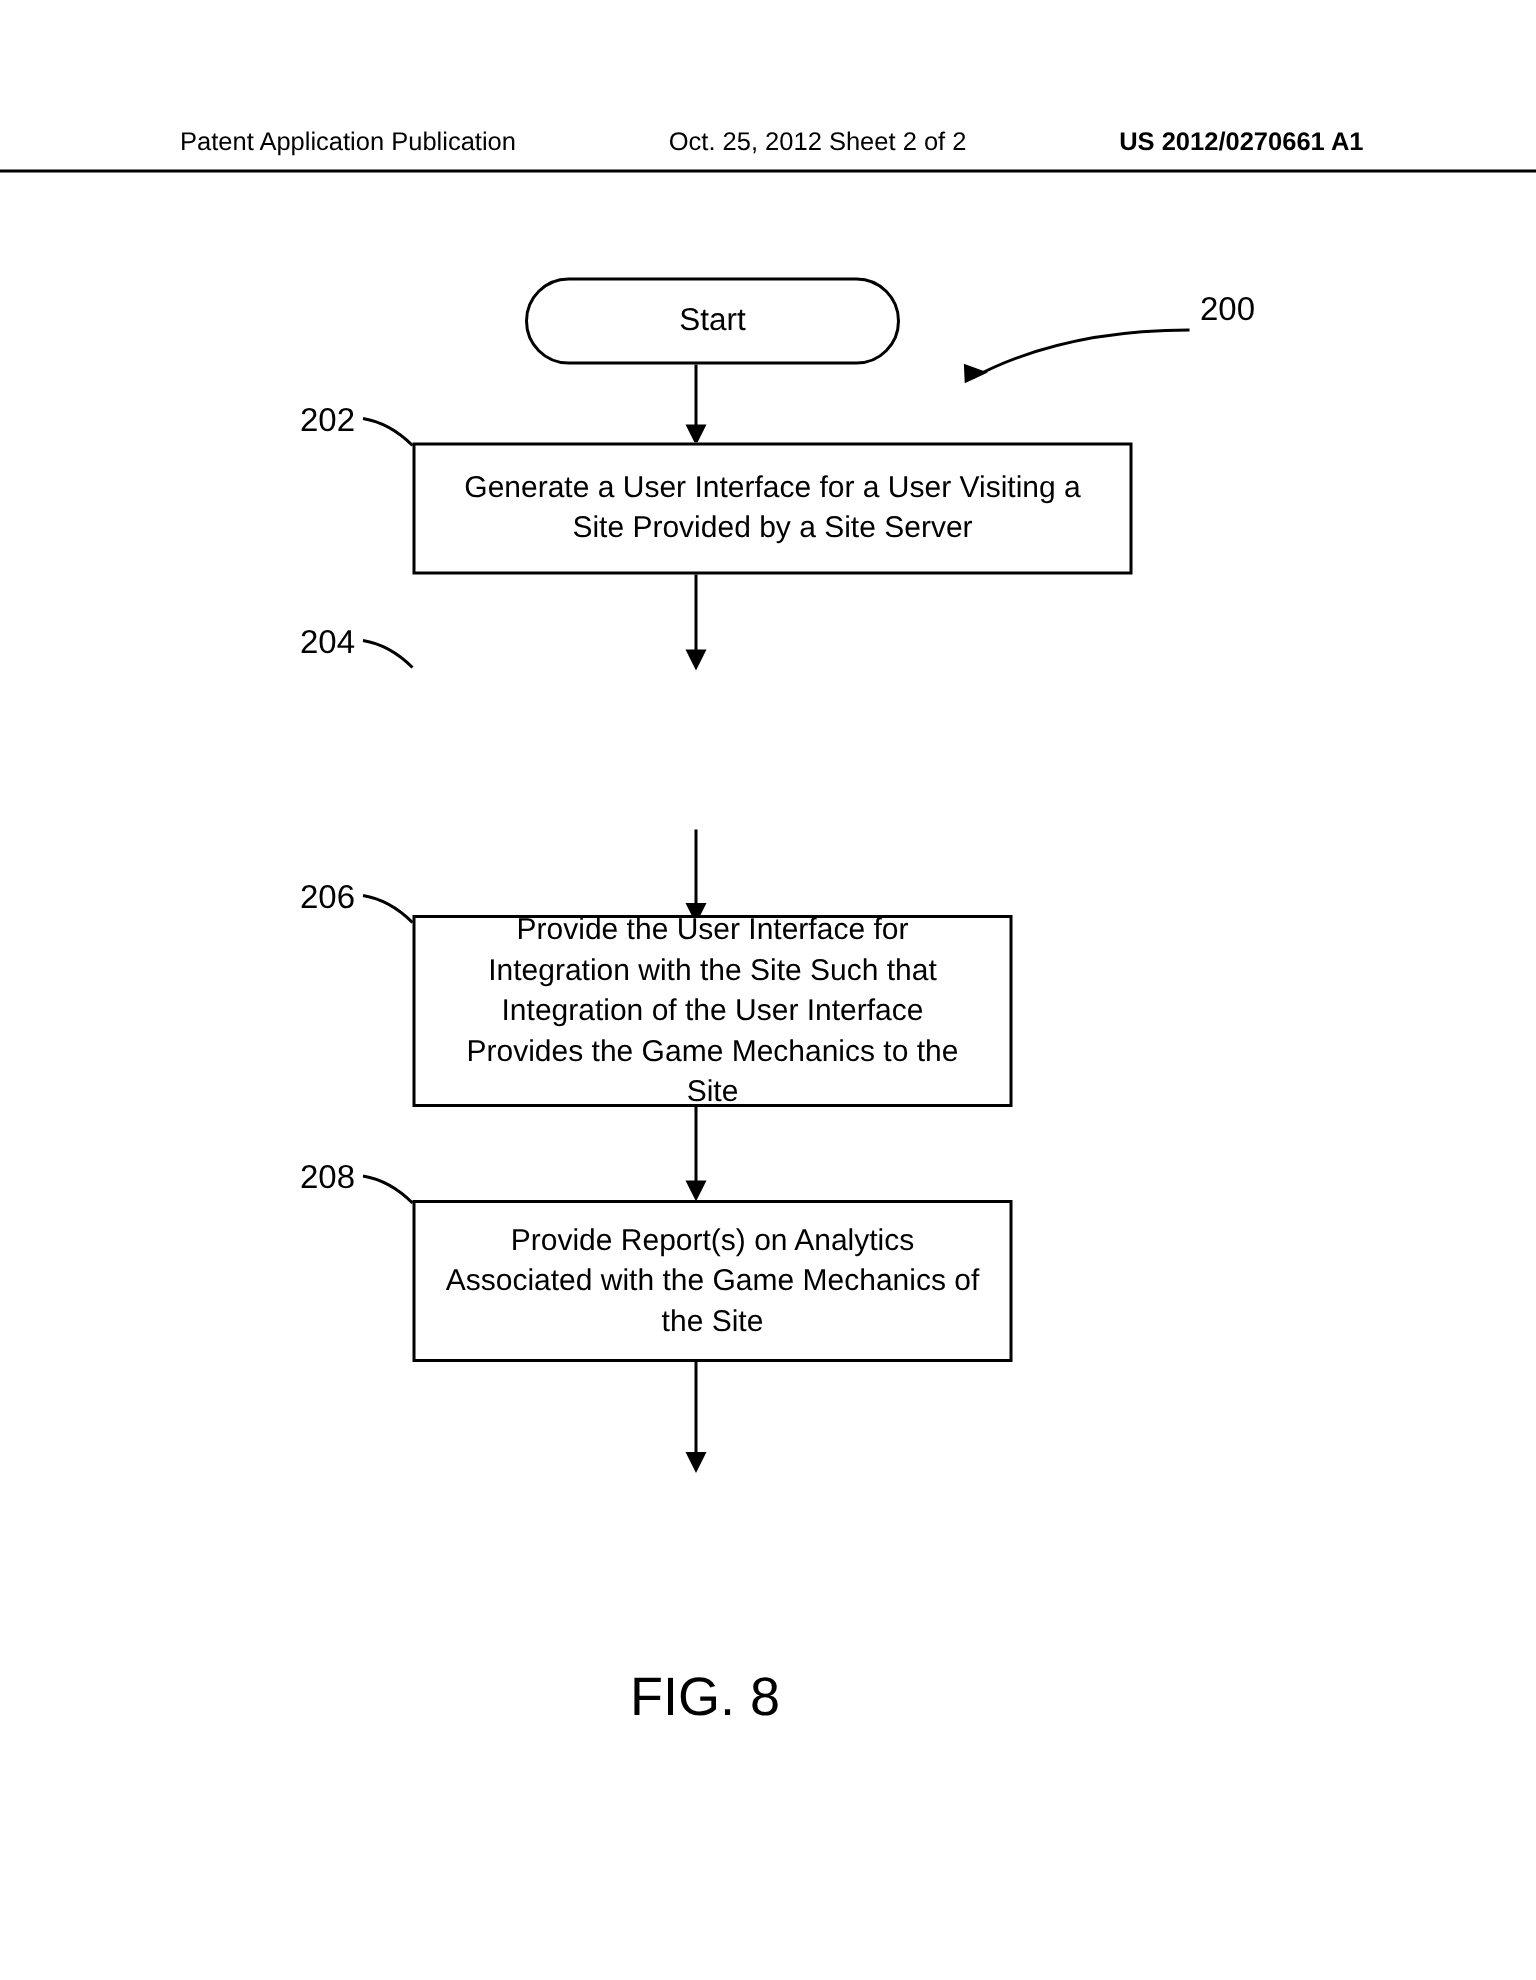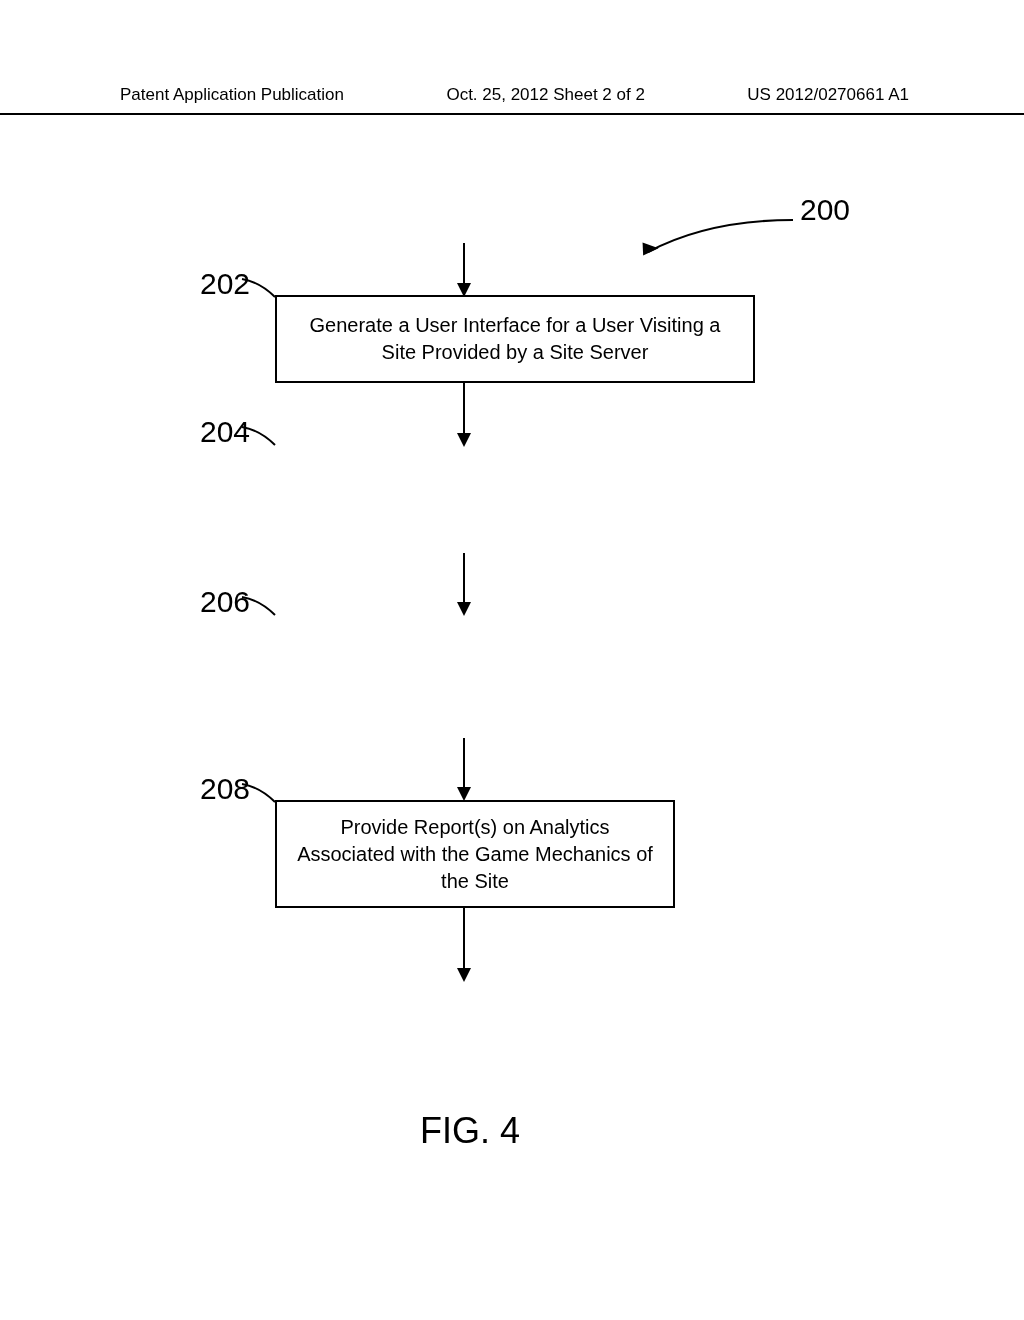--- a/index.html
+++ b/index.html
@@ -25,21 +25,21 @@
     .header-left {
       font-size: 17px;
       font-weight: normal;
     }
     .header-center {
       font-size: 17px;
       font-weight: normal;
     }
     .header-right {
       font-size: 17px;
-      font-weight: normal;
+      font-weight: bold;
     }
     .diagram-container {
       position: relative;
       width: 100%;
       height: 1050px;
       margin-top: 60px;
     }
     .terminator {
       position: absolute;
       border: 2px solid #000;
@@ -57,21 +57,21 @@
       align-items: center;
       justify-content: center;
       text-align: center;
       font-size: 20px;
       line-height: 1.35;
       padding: 10px 18px;
       background: white;
     }
     .ref-label {
       position: absolute;
-      font-size: 30px;
+      font-size: 22px;
       text-align: center;
     }
     .figure-label {
       position: absolute;
       font-size: 36px;
       font-weight: normal;
       font-family: Arial, sans-serif;
     }
     .arrow-line {
       position: absolute;
@@ -98,20 +98,23 @@
 <body>
 
 <div class="header">
   <span class="header-left">Patent Application Publication</span>
   <span class="header-center">Oct. 25, 2012  Sheet 2 of 2</span>
   <span class="header-right">US 2012/0270661 A1</span>
 </div>
 
 <div class="diagram-container">
 
+  <div class="terminator" style="left: 350px; top: 10px; width: 250px; height: 58px;">
+    <span>Start</span>
+  </div>
 
   <span class="ref-label" style="left: 800px; top: 18px;">200</span>
   <svg style="position:absolute; left:608px; top:35px; width:190px; height:50px;">
     <path d="M 185 10 Q 100 10 40 42" class="lead-path"></path>
   </svg>
   <div class="arrow-head" style="left:640px; top:70px; border-left: 5px solid transparent; border-right: 12px solid transparent; border-top: 12px solid #000; transform: rotate(20deg);"></div>
 
   <div class="arrow-line" style="left: 463px; top: 68px; width: 2px; height: 44px;"></div>
   <div class="arrow-head arrow-down" style="left: 457px; top: 108px;"></div>
 
@@ -129,20 +132,23 @@
 
 
   <span class="ref-label" style="left: 200px; top: 240px;">204</span>
   <svg style="position:absolute; left:240px; top:250px; width:50px; height:30px;">
     <path d="M 2 2 Q 20 5 35 20" class="lead-path"></path>
   </svg>
 
   <div class="arrow-line" style="left: 463px; top: 378px; width: 2px; height: 54px;"></div>
   <div class="arrow-head arrow-down" style="left: 457px; top: 427px;"></div>
 
+  <div class="process-box" style="left: 275px; top: 435px; width: 400px; height: 128px; padding: 6px 18px;">
+    <span style="text-decoration: underline; text-decoration-color: rgba(0,0,0,0); ">Provide the User Interface for Integration with the Site Such that Integration of the User Interface Provides the Game Mechanics to the Site</span>
+  </div>
 
   <span class="ref-label" style="left: 200px; top: 410px;">206</span>
   <svg style="position:absolute; left:240px; top:420px; width:50px; height:30px;">
     <path d="M 2 2 Q 20 5 35 20" class="lead-path"></path>
   </svg>
 
   <div class="arrow-line" style="left: 463px; top: 563px; width: 2px; height: 54px;"></div>
   <div class="arrow-head arrow-down" style="left: 457px; top: 612px;"></div>
 
   <div class="process-box" style="left: 275px; top: 625px; width: 400px; height: 108px;">
@@ -151,15 +157,15 @@
 
   <span class="ref-label" style="left: 200px; top: 597px;">208</span>
   <svg style="position:absolute; left:240px; top:607px; width:50px; height:30px;">
     <path d="M 2 2 Q 20 5 35 20" class="lead-path"></path>
   </svg>
 
   <div class="arrow-line" style="left: 463px; top: 733px; width: 2px; height: 64px;"></div>
   <div class="arrow-head arrow-down" style="left: 457px; top: 793px;"></div>
 
 
-  <span class="figure-label" style="left: 420px; top: 935px;">FIG. 4</span>
+  <span class="figure-label" style="left: 420px; top: 935px;">FIG. 8</span>
 
 </div>
 
 </body></html>

